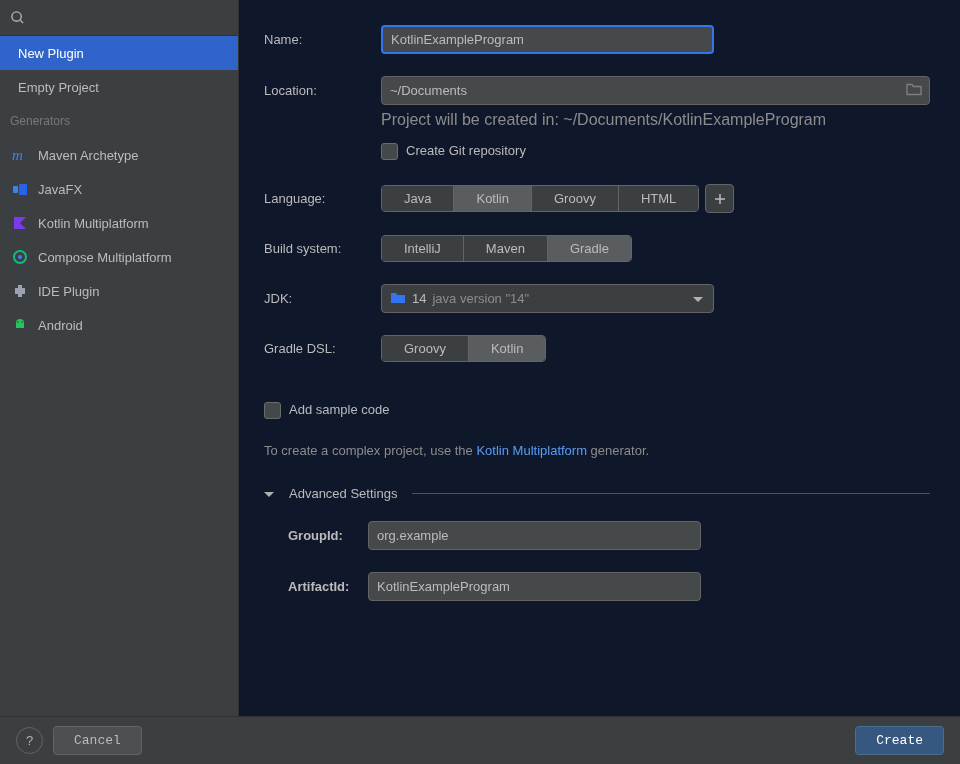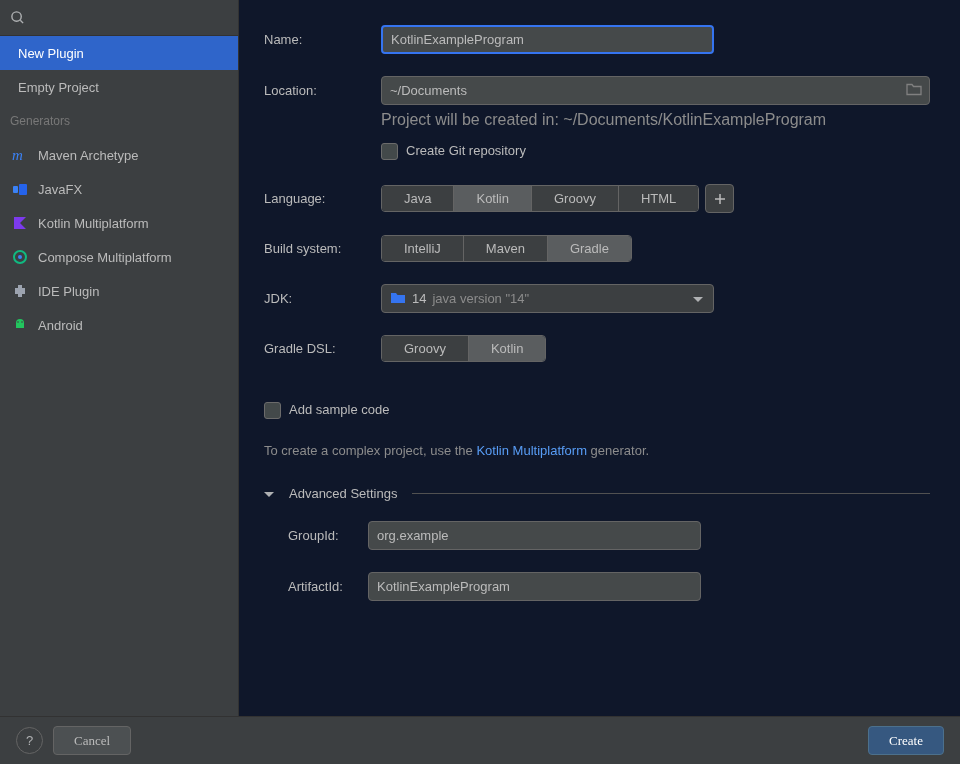--- a/index.html
+++ b/index.html
@@ -190,20 +190,21 @@
     background: #515151;
   }
   .adv-row {
     display: flex;
     align-items: center;
     margin-bottom: 22px;
     margin-left: 24px;
   }
   .adv-label {
     width: 80px;
+    font-weight: bold;
   }
   .adv-input { width: 333px; }
   .bottom-bar {
     height: 48px;
     border-top: 1px solid #323232;
     display: flex;
     align-items: center;
     padding: 0 16px;
     gap: 10px;
     background: #3c3f41;
@@ -221,21 +222,21 @@
   }
   .btn {
     height: 29px;
     padding: 0 20px;
     border-radius: 4px;
     border: 1px solid #646464;
     background: #4c5052;
     color: #bbbbbb;
     cursor: pointer;
     font-size: 13px;
-    font-family: Liberation Serif, serif;
+    font-family: Liberation Mono, monospace;
   }
   .btn.primary {
     background: #365880;
     border-color: #4c708c;
     color: #ffffff;
   }
   .spacer { flex: 1; }
   .dim { color: #8c8c8c; }
 </style>
 </head>

